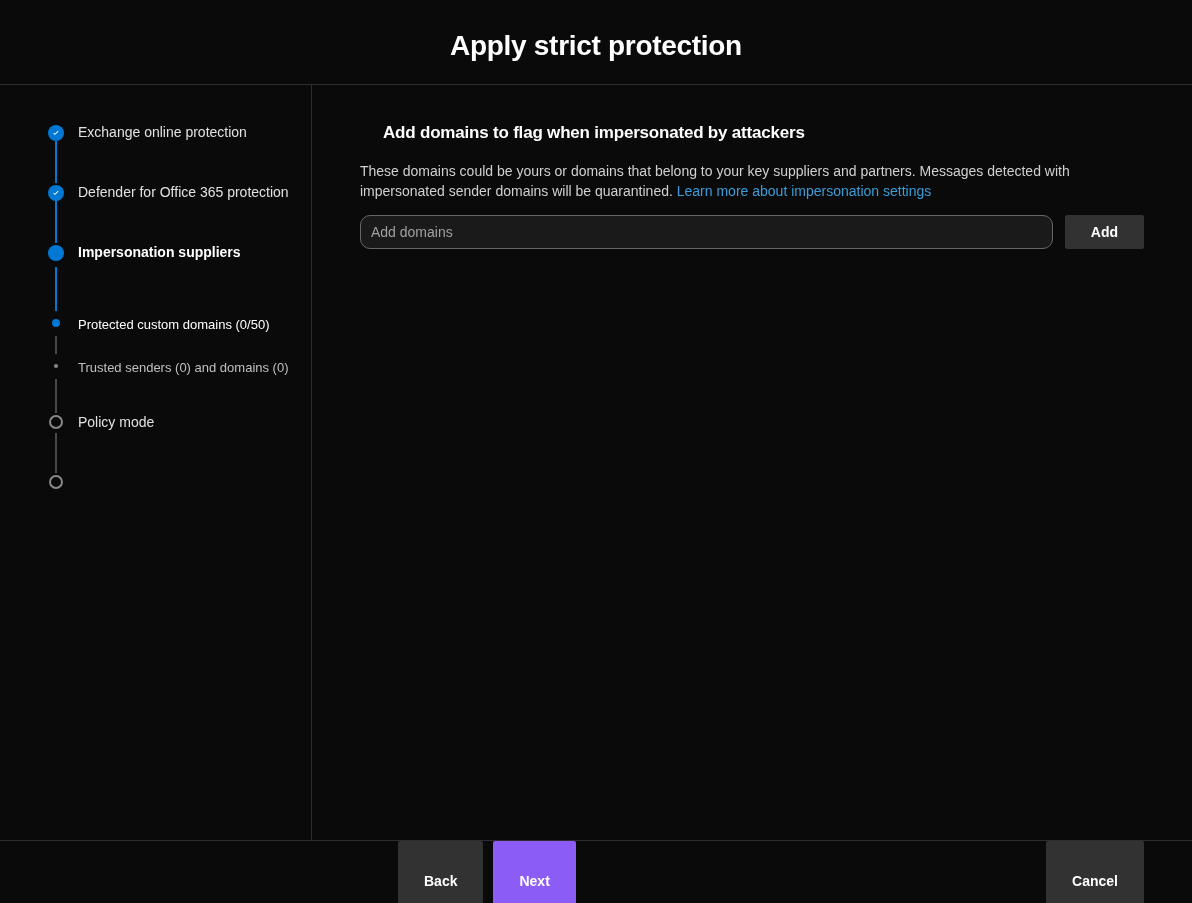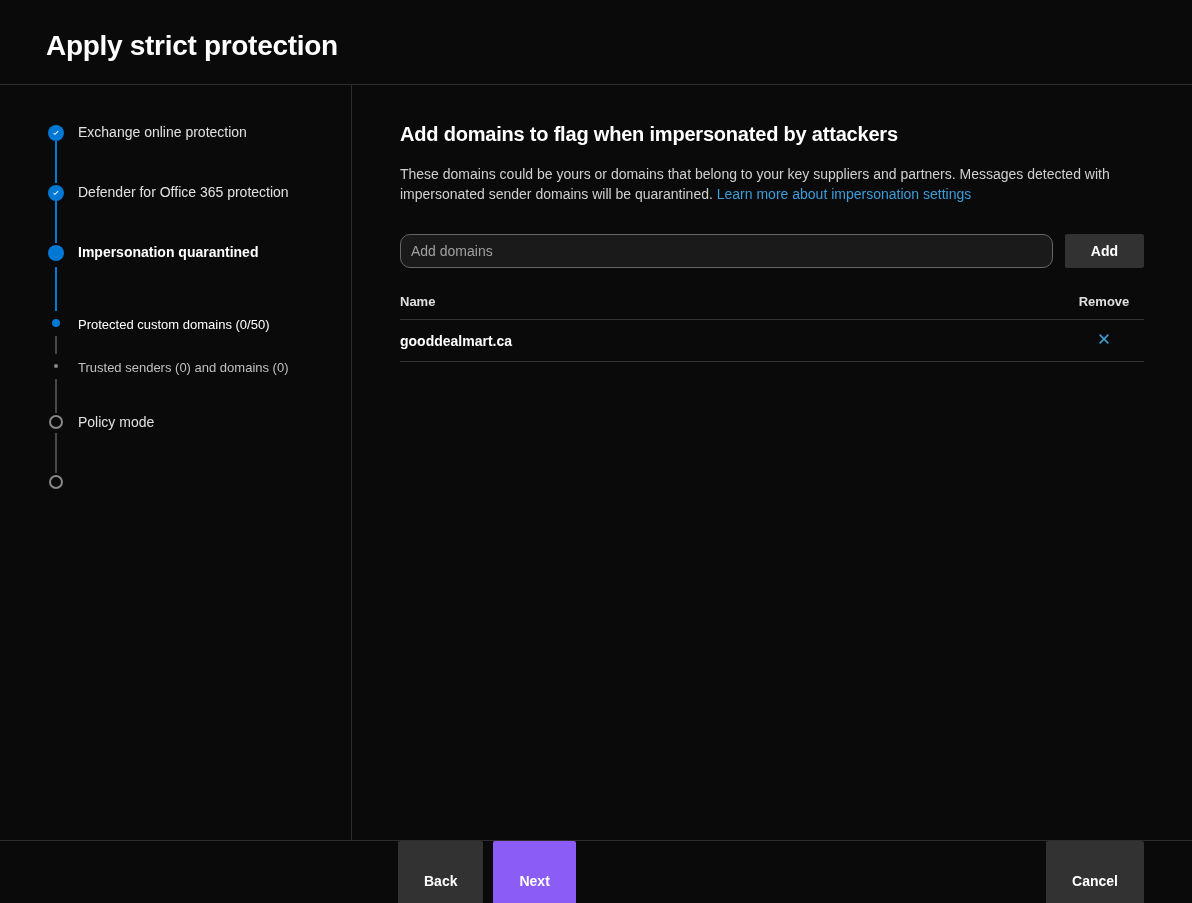--- a/index.html
+++ b/index.html
@@ -12,27 +12,28 @@
       overflow: hidden;
     }
     .header {
       padding: 30px 46px 22px 46px;
       border-bottom: 1px solid #2d2d2d;
     }
     .header h1 {
       font-size: 28px;
       font-weight: 600;
       letter-spacing: -0.3px;
+      text-align: center;
     }
     .body {
       display: flex;
       height: calc(903px - 85px - 63px);
     }
     .sidebar {
-      width: 352px;
+      width: 312px;
       padding: 38px 20px 20px 48px;
       border-right: 1px solid #2d2d2d;
     }
     .step {
       position: relative;
       padding-left: 30px;
       padding-bottom: 14px;
       padding-top: 0;
       min-height: 32px;
     }
@@ -93,30 +94,31 @@
     .substep.current .submarker { background: #0078d4; width: 8px; height: 8px; left: 4px; top: 8px; }
     .substep .sublabel { font-size: 13px; color: #c0c0c0; }
     .substep.current .sublabel { color: #fff; font-weight: 400; }
     .substep.done .submarker svg { width:7px; height:7px; }
 
     .main {
       flex: 1;
       padding: 38px 48px 20px 48px;
     }
     .main h2 {
-      font-size: 20px;
+      font-size: 17px;
       font-weight: 600;
       margin-bottom: 18px;
       letter-spacing: -0.2px;
+      margin-left: 23px;
     }
     .desc {
       font-size: 14px;
       color: #d0d0d0;
       line-height: 20px;
-      margin-bottom: 30px;
+      margin-bottom: 14px;
     }
     .desc a { color: #3b9dd9; text-decoration: none; }
     .input-row { display: flex; gap: 12px; margin-bottom: 16px; }
     .input-row input {
       flex: 1;
       background: #1a1a1a;
       border: 1px solid #666;
       color: #fff;
       padding: 8px 10px;
       font-size: 14px;
@@ -200,21 +202,21 @@
       <div class="line"></div>
       <div class="label">Defender for Office 365 protection</div>
     </div>
 
     <div style="height:28px;position:relative;">
         <div style="position:absolute;left:7px;top:-14px;bottom:0;width:2px;background:#0078d4;"></div>
       </div>
 
     <div class="step current">
       <div class="marker"></div>
-      <div class="label">Impersonation quarantined</div>
+      <div class="label">Impersonation suppliers</div>
     </div>
 
     <div class="substeps" style="margin-top:6px;">
       <div style="height:18px;position:relative;">
           <div style="position:absolute;left:7px;top:-14px;bottom:0;width:2px;background:#0078d4;"></div>
         </div>
 
 
       <div style="height:12px;position:relative;">
           <div style="position:absolute;left:7px;top:-6px;bottom:0;width:2px;background:#0078d4;"></div>
@@ -257,36 +259,20 @@
   <div class="main">
     <h2>Add domains to flag when impersonated by attackers</h2>
     <p class="desc">
       <span>These domains could be yours or domains that belong to your key suppliers and partners. Messages detected with impersonated sender domains will be quarantined. </span><a href="#">Learn more about impersonation settings</a>
     </p>
     <div class="input-row">
       <input type="text" placeholder="Add domains" style="">
       <button class="btn">Add</button>
     </div>
 
-    <div class="table">
-      <div class="table-header">
-        <div class="col-name">Name</div>
-        <div class="col-remove">Remove</div>
-      </div>
-      <div class="table-row">
-        <div class="col-name">gooddealmart.ca</div>
-        <div class="col-remove">
-          <span class="remove-icon">
-            <svg viewBox="0 0 16 16" fill="none">
-                <path d="M3 3l10 10M13 3L3 13"></path>
-              </svg>
-          </span>
-        </div>
-      </div>
-    </div>
   </div>
 </div>
 
 <div class="footer">
   <button class="btn">Back</button>
   <button class="btn primary">Next</button>
   <div class="spacer"></div>
   <button class="btn cancel">Cancel</button>
 </div>
 

